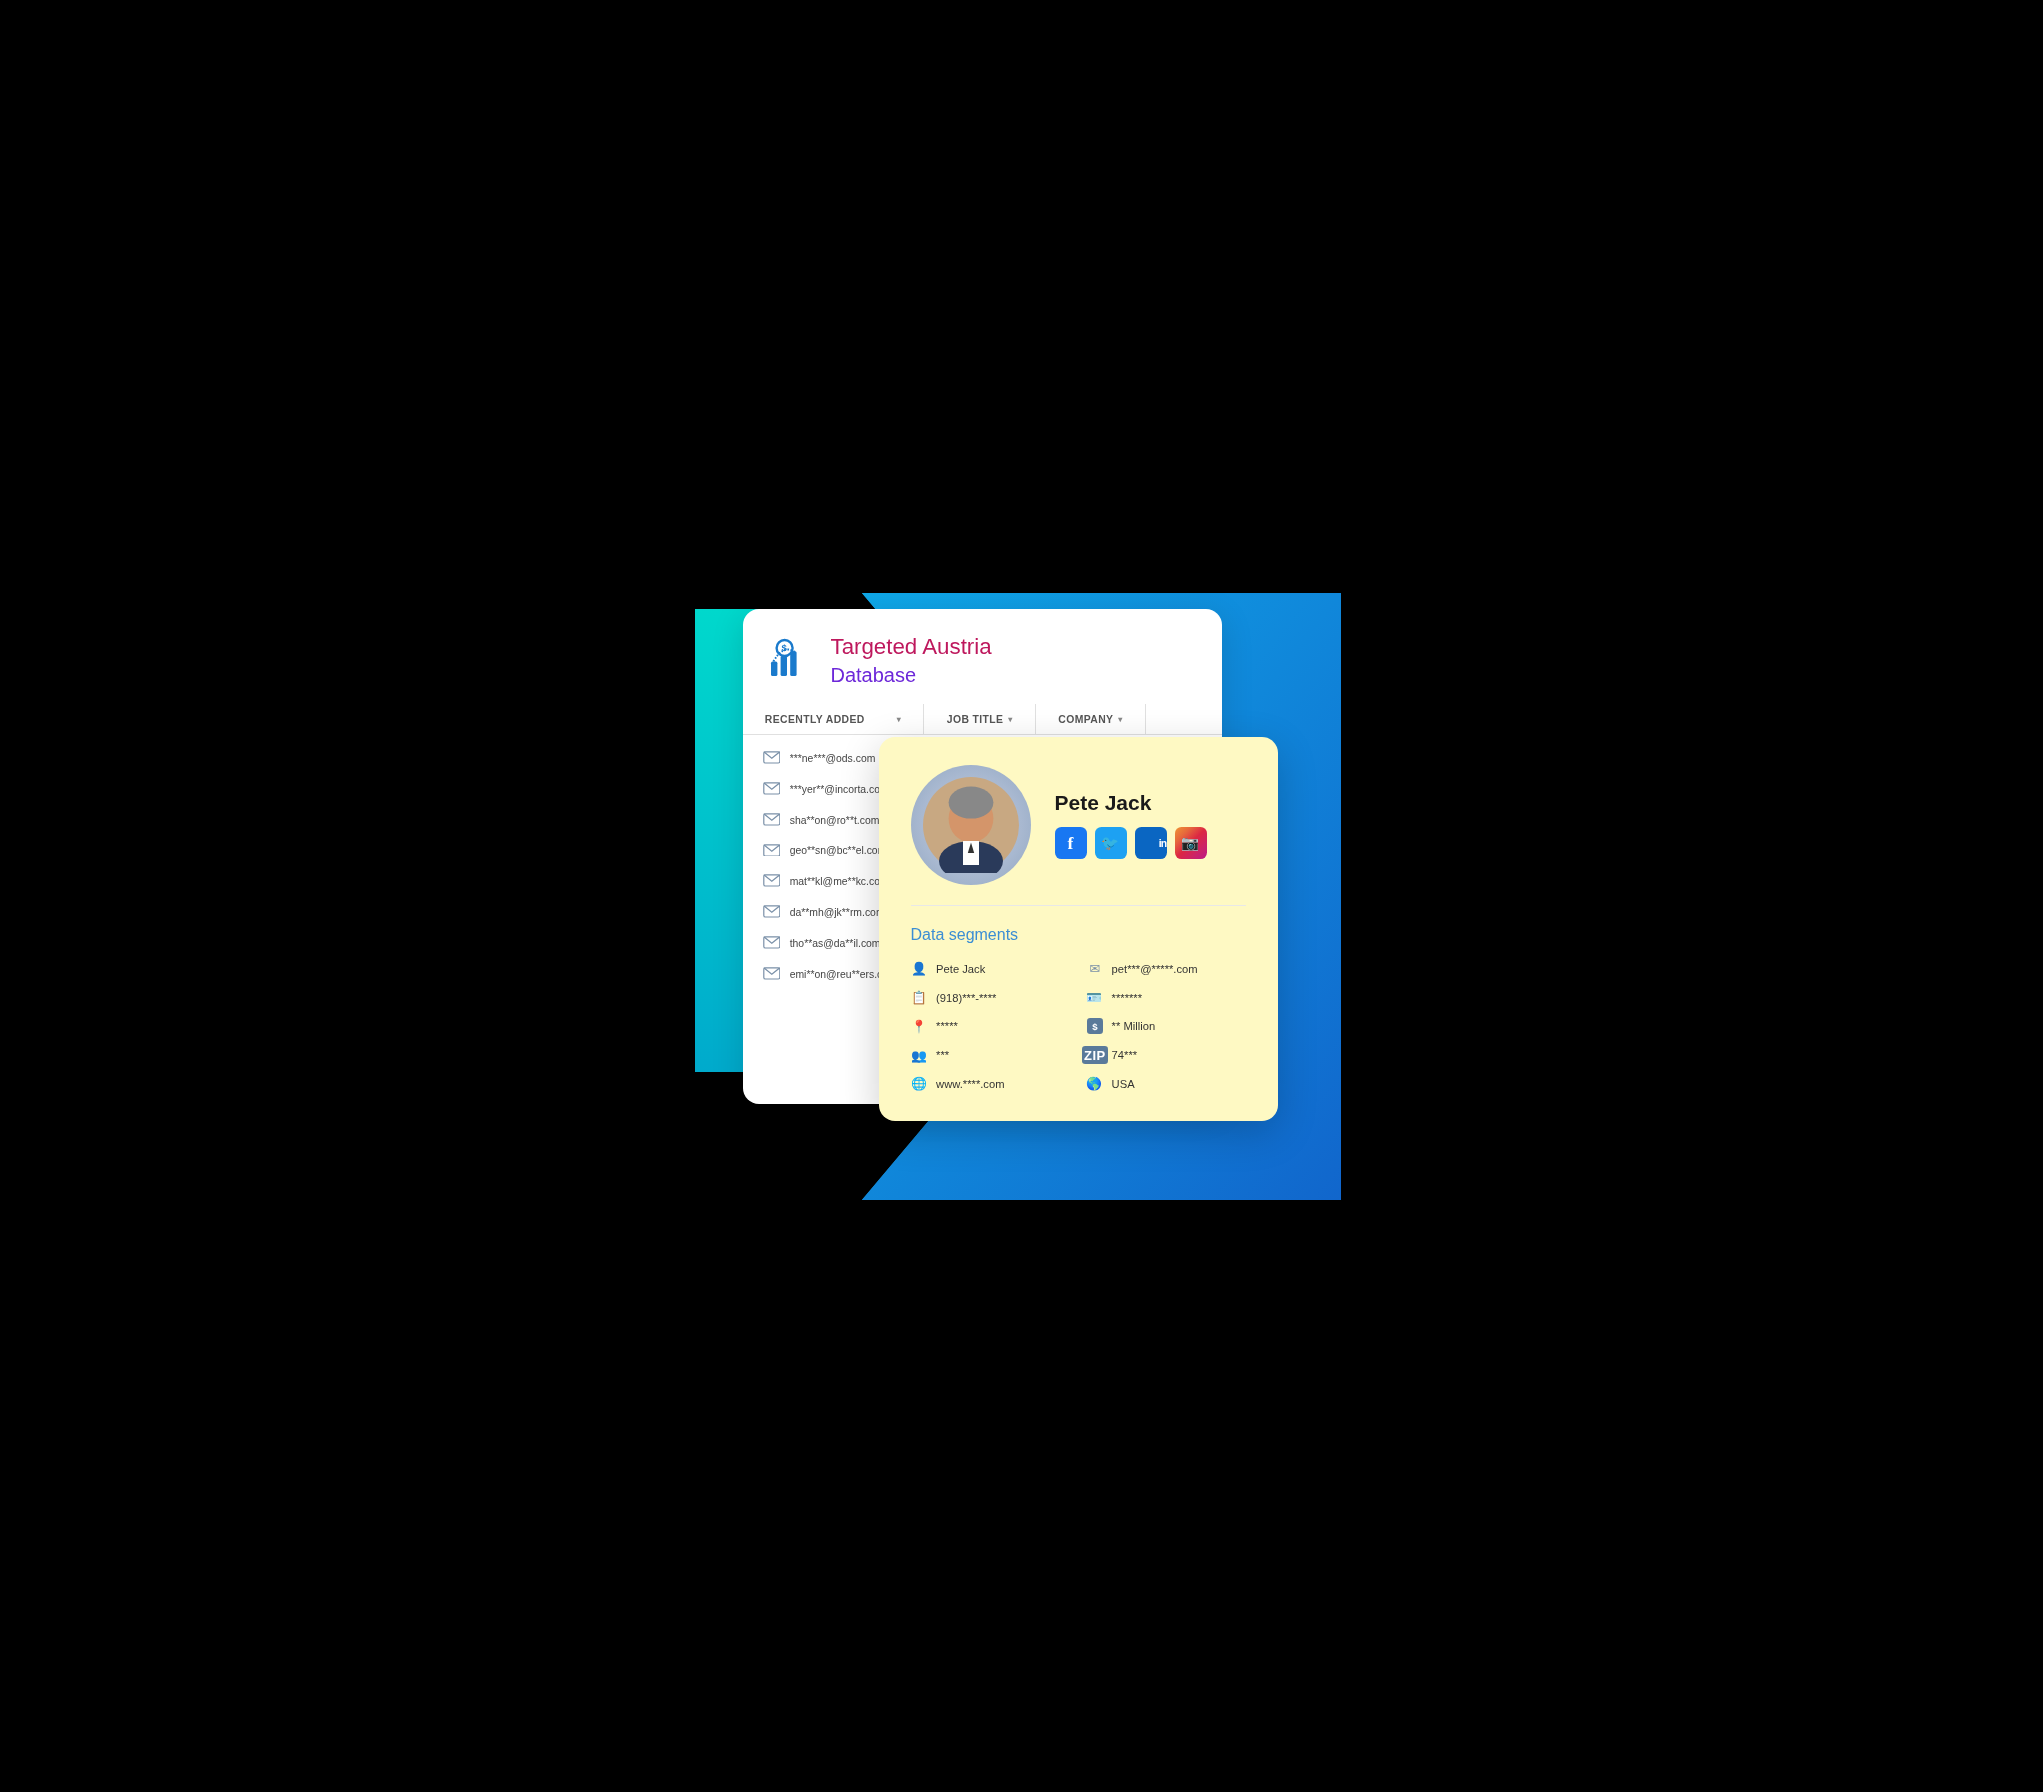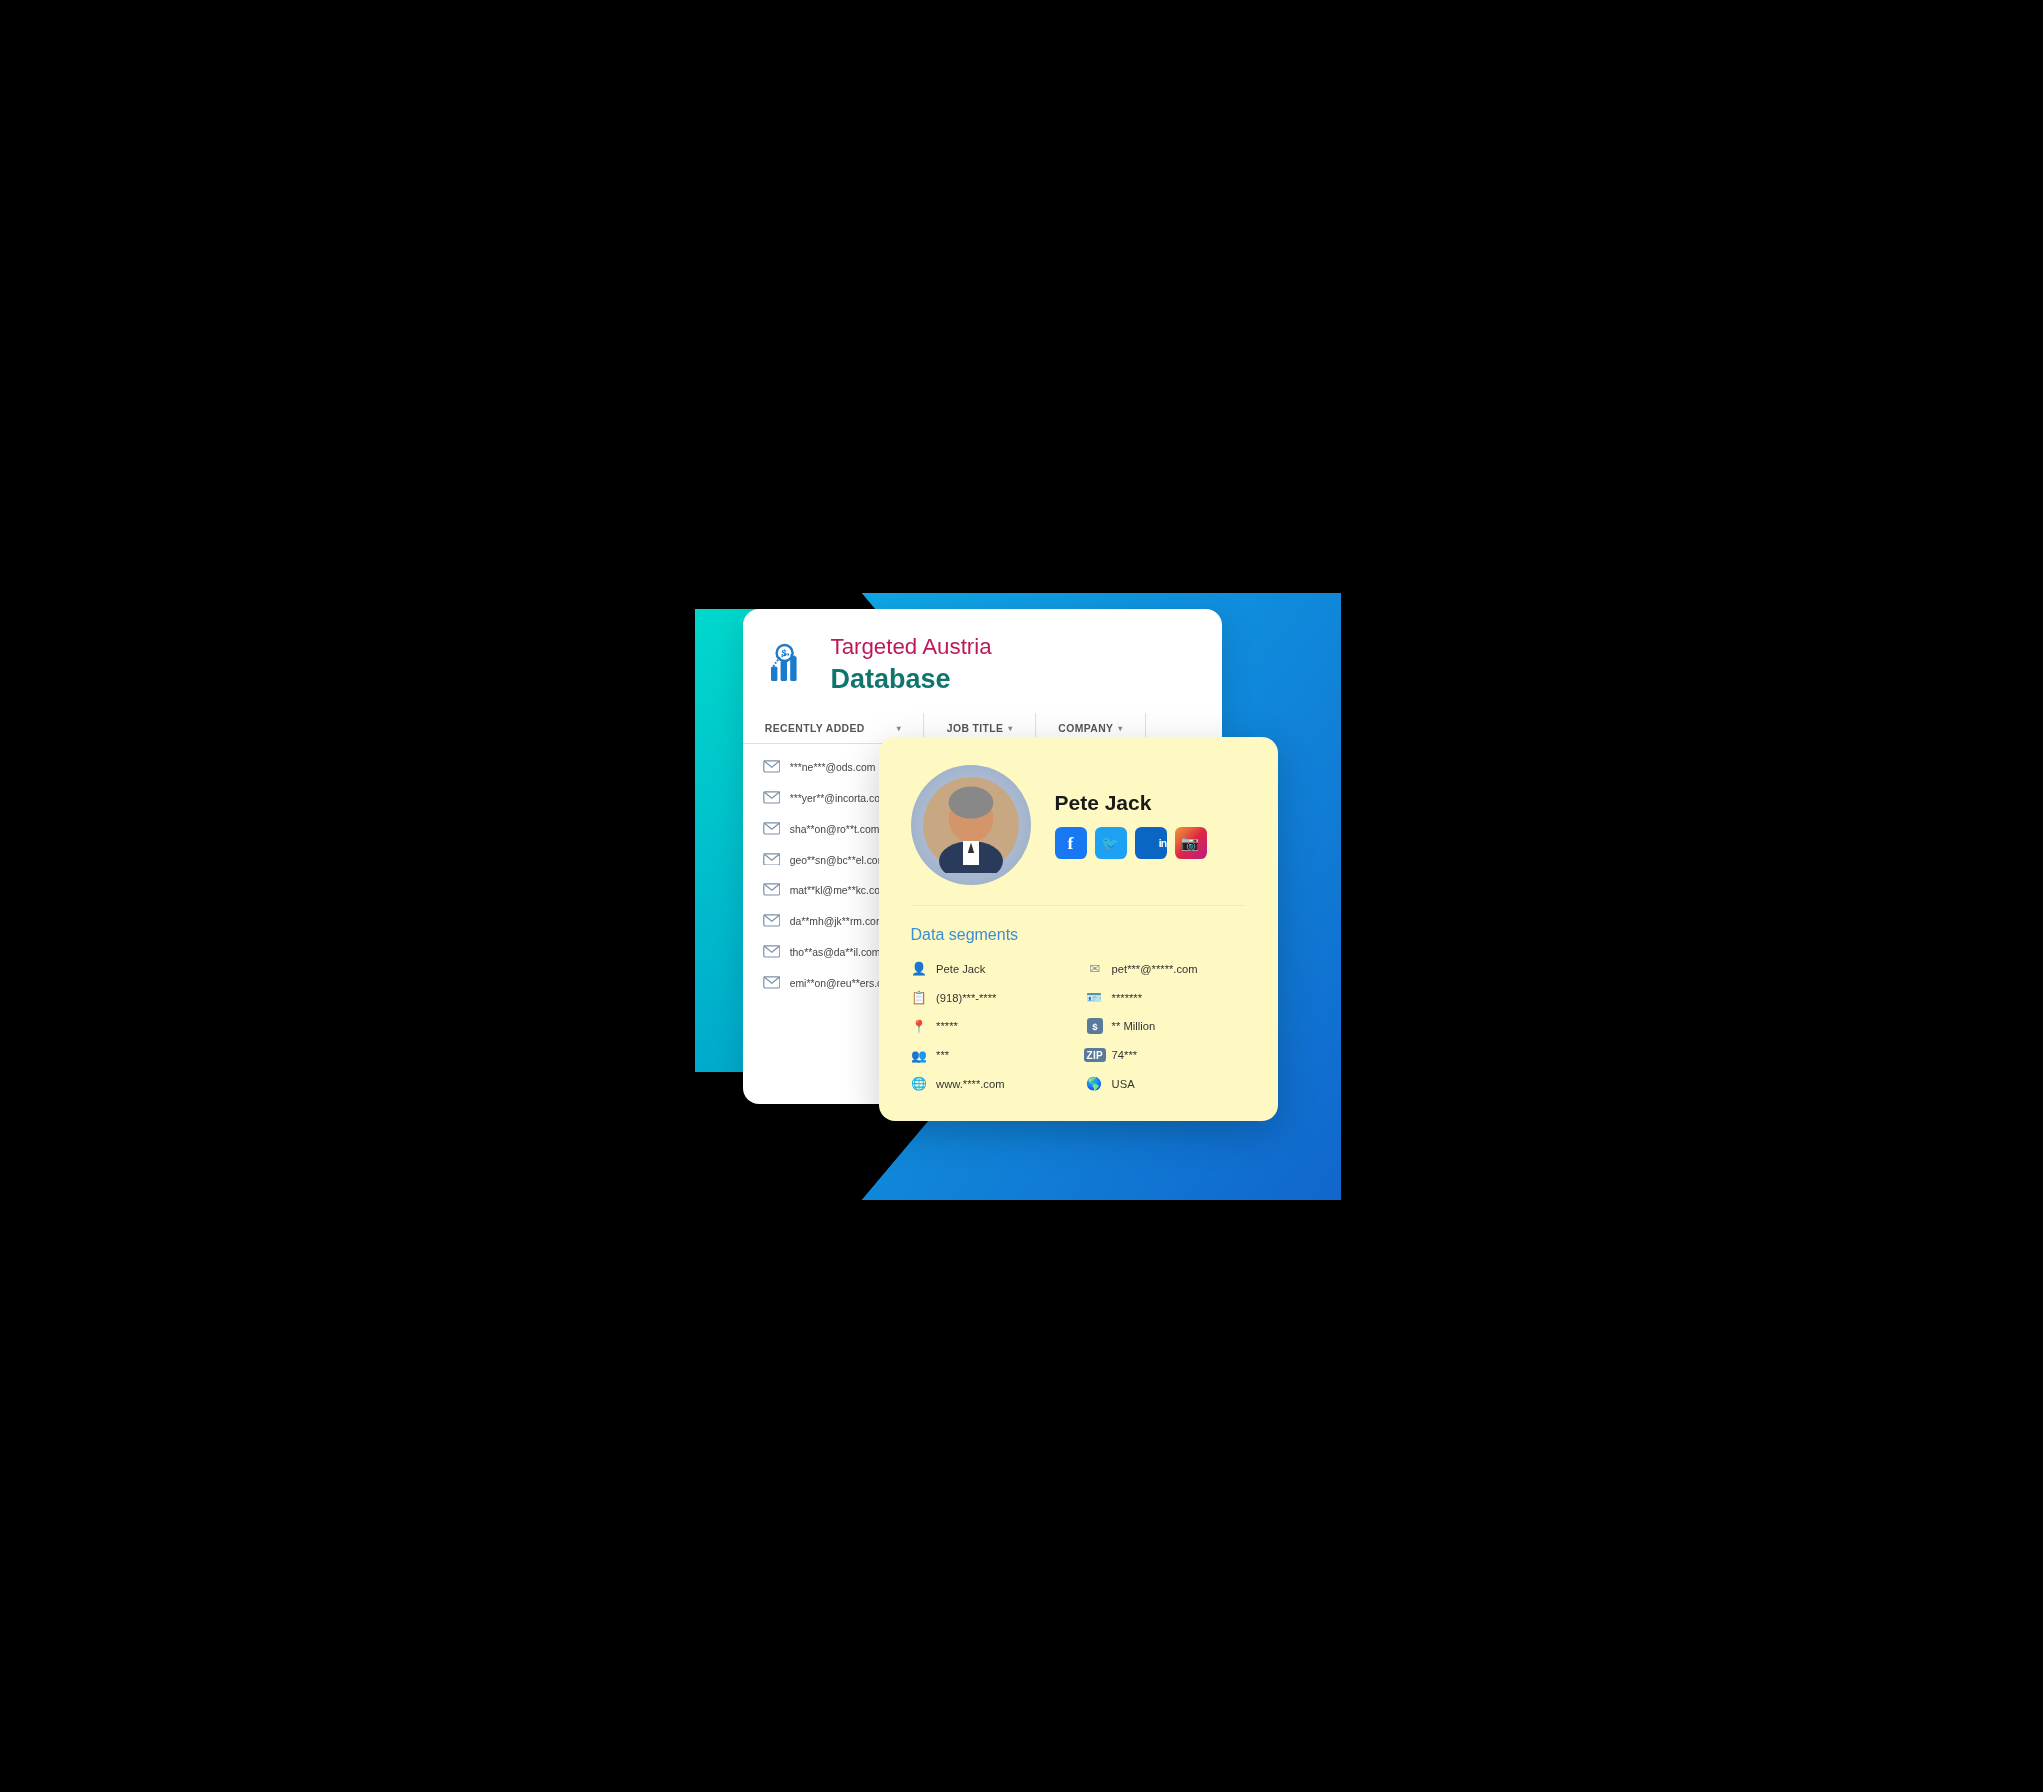--- a/index.html
+++ b/index.html
@@ -180,21 +180,21 @@
       justify-content: center;
       flex-shrink: 0;
       color: #7a90a8;
       font-size: 12.8px;
     }
 
     .data-icon-badge {
       background: #5a7a9a;
       color: #fff;
       border-radius: 3.2px;
-      font-size: 10px;
+      font-size: 13px;
       font-weight: 700;
       padding: 1.6px 2.4px;
       letter-spacing: 0.4px;
     }
 
     .data-icon-dollar {
       background: #5a7a9a;
       color: #fff;
       border-radius: 3.2px;
       width: 16px;
@@ -256,21 +256,21 @@
       <svg class="db-logo" viewBox="0 0 60 60" xmlns="http://www.w3.org/2000/svg">
         <circle cx="22" cy="15" r="10" fill="none" stroke="#1a7acc" stroke-width="3"></circle>
         <text x="18" y="19" font-size="12" fill="#1a7acc" font-weight="bold">$</text>
         <rect x="5" y="32" width="8" height="18" fill="#1a7acc" rx="2"></rect>
         <rect x="17" y="25" width="8" height="25" fill="#1a7acc" rx="2"></rect>
         <rect x="29" y="19" width="8" height="31" fill="#1a7acc" rx="2"></rect>
         <path d="M8 32 Q20 10 35 20" fill="none" stroke="#1a7acc" stroke-width="2.5" stroke-dasharray="2,2"></path>
       </svg>
       <div>
         <div style="font-size:22.3px;color:#be185d;font-weight:400;line-height:1.3;">Targeted Austria</div>
-        <div style="font-size:27px;color:#0f766e;font-weight:700;line-height:1.3;">Database</div>
+        <div style="font-size:20px;color:#6d28d9;font-weight:400;line-height:1.3;">Database</div>
       </div>
     </div>
 
     <div class="db-tabs">
       <div class="db-tab">
         <span>RECENTLY ADDED</span>
         <span class="chevron">▾</span>
       </div>
       <div class="db-tab">
         <span>JOB TITLE</span>

